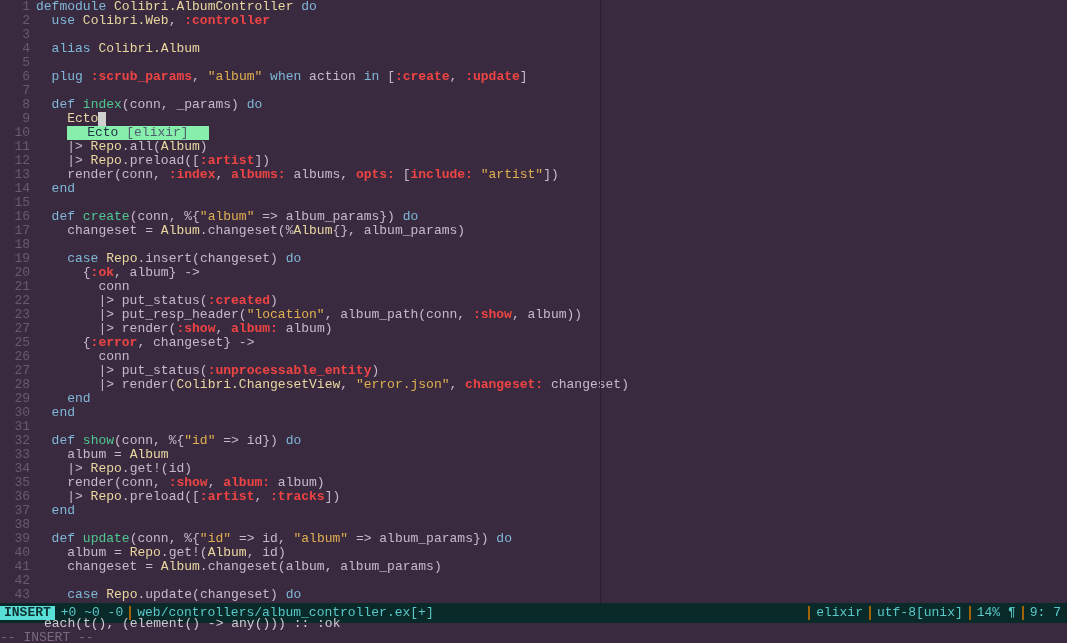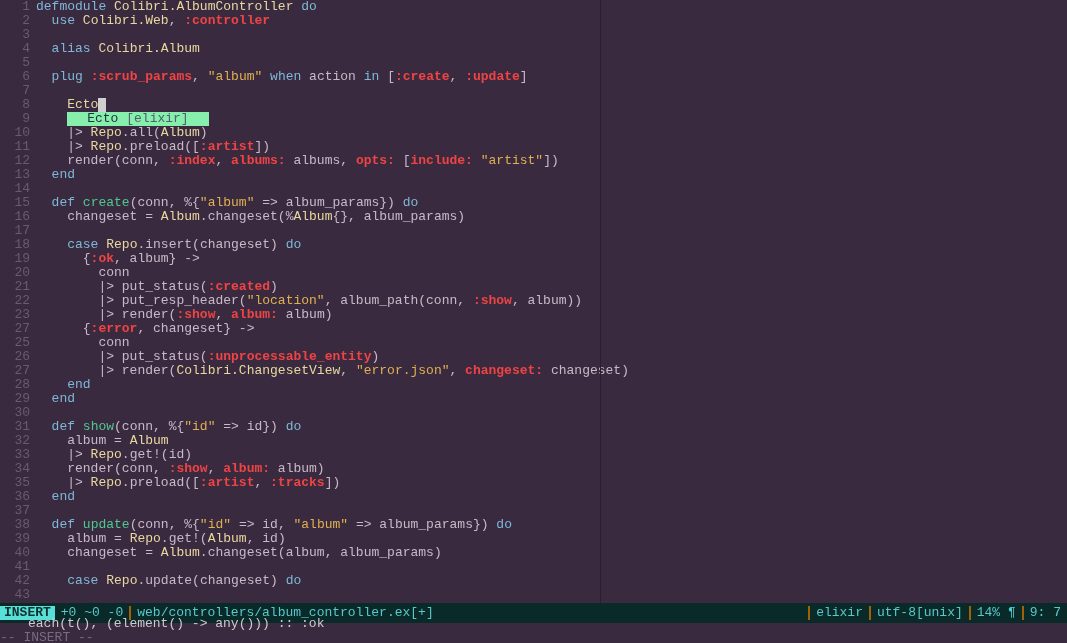--- a/index.html
+++ b/index.html
@@ -78,21 +78,21 @@
   }
   .sb-seg { padding: 0 6px; border-left: 2px solid #a16207; }
   .sb-seg2 { padding: 0 6px; }
   .sb-spacer { flex: 1; }
   .below {
     position: absolute;
     left: 0;
     top: 617px;
     width: 900px;
     color: #d0c8d0;
-    padding-left: 28px;
+    padding-left: 44px;
   }
   .modeline {
     position: absolute;
     left: 0;
     top: 631px;
     color: #7a6a7f;
   }
 </style>
 </head>
 <body>
@@ -144,20 +144,21 @@
       <div>43</div>
     </div>
   <div class="code" id="code">
       <div class="line"><span class="kw">defmodule</span><span class="pl"> </span><span class="t1">Colibri.AlbumController</span><span class="pl"> </span><span class="kw">do</span></div>
       <div class="line"><span class="pl">  </span><span class="kw">use</span><span class="pl"> </span><span class="t1">Colibri.Web</span><span class="pl">, </span><span class="atom">:controller</span></div>
       <div class="line"></div>
       <div class="line"><span class="pl">  </span><span class="kw">alias</span><span class="pl"> </span><span class="t1">Colibri.Album</span></div>
       <div class="line"></div>
       <div class="line"><span class="pl">  </span><span class="kw">plug</span><span class="pl"> </span><span class="atom">:scrub_params</span><span class="pl">, </span><span class="str">"album"</span><span class="pl"> </span><span class="kw">when</span><span class="pl"> action </span><span class="kw">in</span><span class="pl"> [</span><span class="atom">:create</span><span class="pl">, </span><span class="atom">:update</span><span class="pl">]</span></div>
       <div class="line"></div>
+      <div class="line"><span class="pl">  </span><span class="kw">def</span><span class="pl"> </span><span class="fn">index</span><span class="pl">(conn, _params) </span><span class="kw">do</span></div>
       <div class="line"><span class="pl">    </span><span class="t1">Ecto</span><span class="cursor"></span></div>
       <div class="line"><span class="pl">    </span><span class="complete"><span>Ecto </span><span class="tag">[elixir]</span></span></div>
       <div class="line"><span class="pl">    |&gt; </span><span class="t1">Repo</span><span class="pl">.all(</span><span class="t1">Album</span><span class="pl">)</span></div>
       <div class="line"><span class="pl">    |&gt; </span><span class="t1">Repo</span><span class="pl">.preload([</span><span class="atom">:artist</span><span class="pl">])</span></div>
       <div class="line"><span class="pl">    render(conn, </span><span class="atom">:index</span><span class="pl">, </span><span class="atom">albums:</span><span class="pl"> albums, </span><span class="atom">opts:</span><span class="pl"> [</span><span class="atom">include:</span><span class="pl"> </span><span class="str">"artist"</span><span class="pl">])</span></div>
       <div class="line"><span class="pl">  </span><span class="kw">end</span></div>
       <div class="line"></div>
       <div class="line"><span class="pl">  </span><span class="kw">def</span><span class="pl"> </span><span class="fn">create</span><span class="pl">(conn, %{</span><span class="str">"album"</span><span class="pl"> =&gt; album_params}) </span><span class="kw">do</span></div>
       <div class="line"><span class="pl">    changeset = </span><span class="t1">Album</span><span class="pl">.changeset(%</span><span class="t1">Album</span><span class="pl">{}, album_params)</span></div>
       <div class="line"></div>

